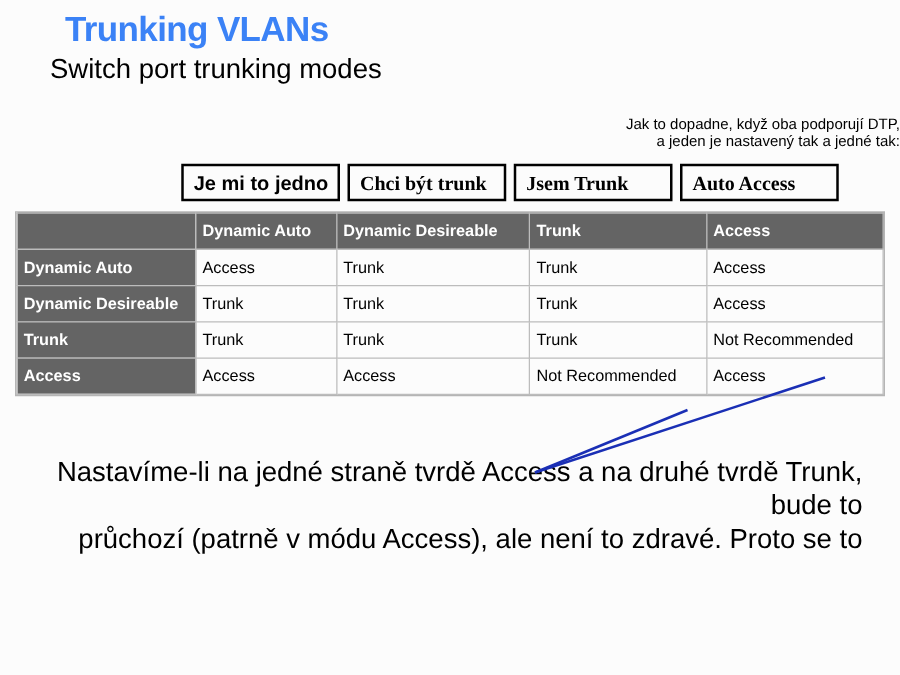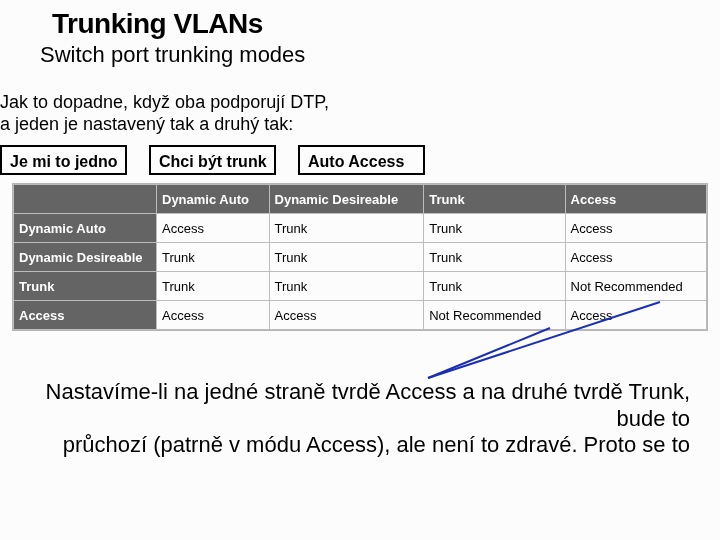--- a/index.html
+++ b/index.html
@@ -15,52 +15,53 @@
   .slide {
     position: relative;
     width: 720px;
     height: 540px;
     padding: 0;
     box-sizing: border-box;
   }
   .title {
     font-size: 28px;
     font-weight: bold;
-    color: #000000;
+    color: #3b82f6;
     margin: 8px 0 2px 52px;
     letter-spacing: -0.5px;
   }
   .subtitle {
     font-size: 22px;
     color: #000;
     margin: 0 0 24px 40px;
   }
   .intro {
-    text-align: left;
-    font-size: 18px;
+    text-align: right;
+    font-size: 12px;
     line-height: 1.2;
     margin: 0 auto 10px auto;
   }
   .mode-labels {
     display: flex;
-    gap: 16px;
+    margin-left: 145px;
+    gap: 0;
   }
   .mode-labels div {
     font-size: 16px;
     font-weight: bold;
     padding: 4px 8px;
     border: 2px solid #000;
     width: 127px;
     box-sizing: border-box;
     height: 30px;
     line-height: 22px;
     overflow: hidden;
     white-space: nowrap;
   }
-  .mode-labels div + div { margin-left: 6px; }
+  .mode-labels div + div { margin-left: 6px; font-family: Liberation Serif, serif; }
 
   .grid-wrap {
     margin: 8px 12px 0 12px;
     border: 1px solid #b5b5b5;
   }
   table.matrix {
     width: 100%;
     border-collapse: collapse;
     font-size: 13px;
     font-family: Arial, sans-serif;
@@ -100,26 +101,27 @@
 </style>
 </head>
 <body>
 
 <div class="slide">
   <div class="title">Trunking VLANs</div>
   <div class="subtitle">Switch port trunking modes</div>
 
   <div class="intro">
     <span>Jak to dopadne, když oba podporují DTP,</span><br>
-    <span>a jeden je nastavený tak a druhý tak:</span>
+    <span>a jeden je nastavený tak a jedné tak:</span>
   </div>
 
   <div class="mode-labels">
     <div>Je mi to jedno</div>
     <div>Chci být trunk</div>
+    <div>Jsem Trunk</div>
     <div>Auto Access</div>
   </div>
 
   <div class="grid-wrap">
     <table class="matrix">
       <tbody>
           <tr>
         <th class="corner"></th>
         <th>Dynamic Auto</th>
         <th>Dynamic Desireable</th>

